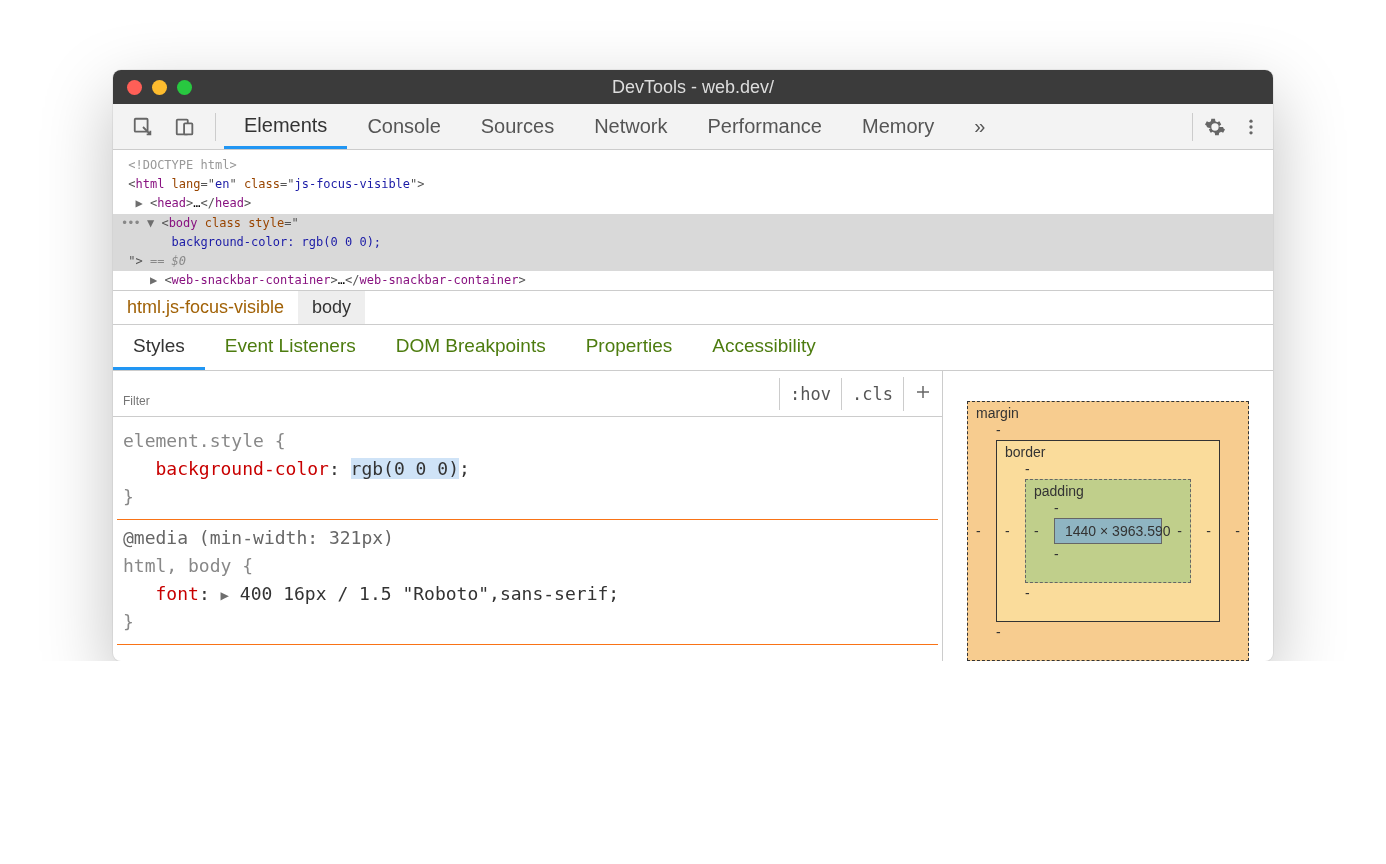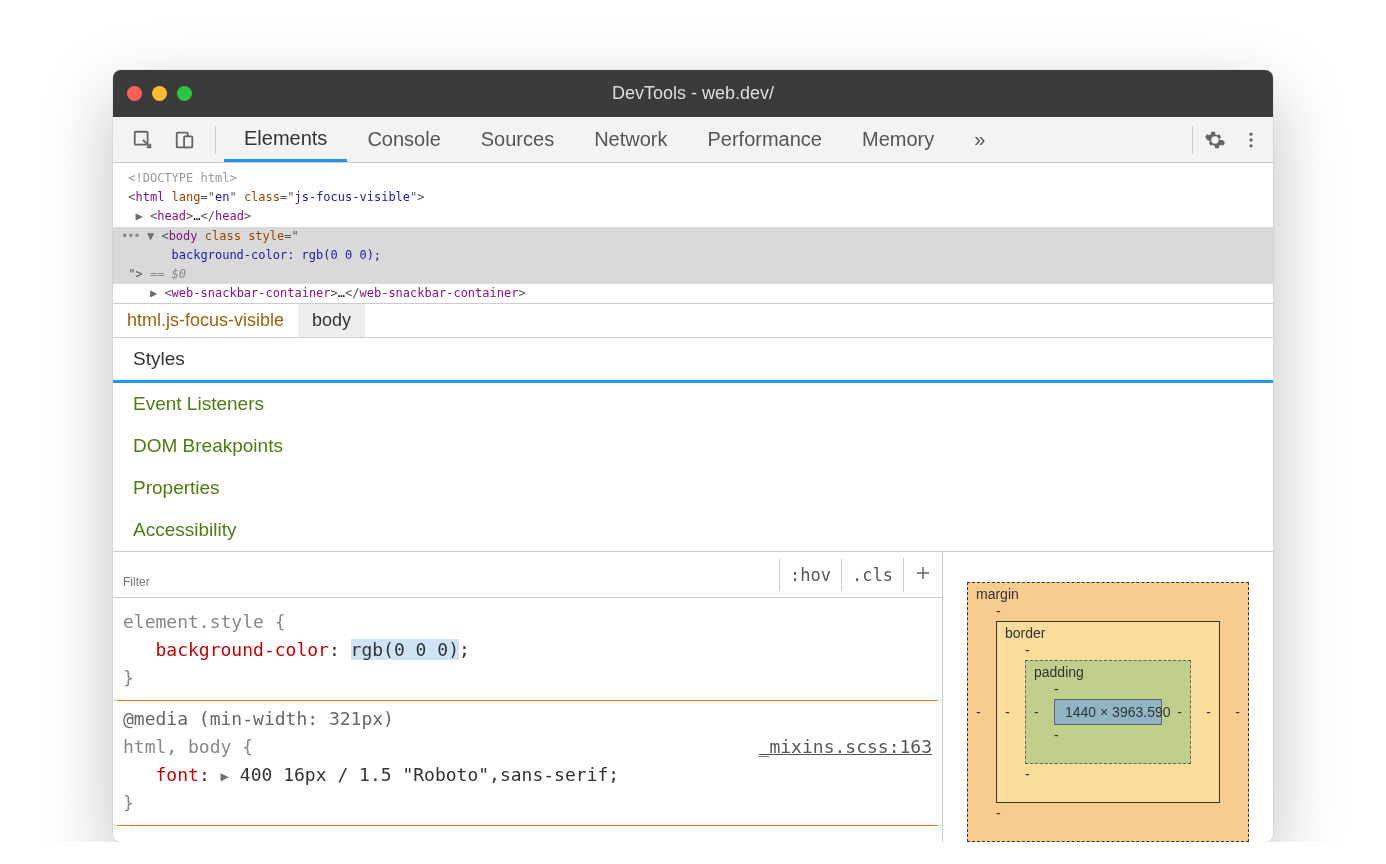--- a/index.html
+++ b/index.html
@@ -12,21 +12,21 @@
 }
 .window {
   width: 1160px;
   background: #fff;
   border-radius: 8px;
   box-shadow: 0 25px 70px rgba(0,0,0,0.25), 0 0 0 1px rgba(0,0,0,0.05);
   overflow: hidden;
 }
 .titlebar {
   background: #3b3b3b;
-  height: 47px;
+  height: 34px;
   display: flex;
   align-items: center;
   padding: 0 14px;
   position: relative;
 }
 .traffic { display: flex; gap: 10px; }
 .dot { width: 15px; height: 15px; border-radius: 50%; }
 .dot.red { background: #ff5f57; }
 .dot.yellow { background: #febc2e; }
 .dot.green { background: #28c840; }
@@ -53,21 +53,21 @@
 .c-tag { color: #881280; }
 .c-attr { color: #994500; }
 .c-attrval { color: #1a1aa6; }
 .c-punct { color: #555; }
 .c-eqzero { color: #888; font-style: italic; }
 .triangle { color:#6e6e6e; display:inline-block; }
 .dots { color:#888; letter-spacing:-1px; }
 .breadcrumb { display:flex; border-top:1px solid #ccc; border-bottom:1px solid #ccc; background:#fff; font-size:18px; }
 .crumb { padding:6px 14px; color:#a16207; cursor:pointer; }
 .crumb.active { background:#eee; color:#333; }
-.subtabs { display:flex; border-bottom:1px solid #ccc; background:#fff;flex-direction:column; }
+.subtabs { display:flex; border-bottom:1px solid #ccc; background:#fff; }
 .subtab { padding:10px 20px; font-size:19px; color:#4d7c0f; cursor:pointer; }
 .subtab.active { color:#333; border-bottom:3px solid #2196f3; }
 .styles-container { display:flex; }
 .styles-left { flex:1; border-right:1px solid #ccc; }
 .filter-row { display:flex; border-bottom:1px solid #ccc; }
 .filter-input { flex:1; border:none; outline:none; font-size:12px; padding:8px 10px; color:#15803d; font-family:inherit;margin-top:15px; }
 .filter-tools { display:flex; align-items:center; font-family: Menlo, monospace; font-size:17px; color:#555; }
 .filter-tool { padding:6px 10px; border-left:1px solid #ccc; cursor:pointer; }
 .styles-rules { font-family: Menlo, Consolas, monospace; font-size:18px; line-height:1.55; padding:6px 4px; }
 .rule-block { border-bottom:1px solid #f97316; padding:4px 6px 8px 6px; }
@@ -190,21 +190,21 @@
         </div>
       </div>
       <div class="styles-rules">
         <div class="rule-block">
           <div><span class="sel-gray">element.style {</span></div>
           <div>&nbsp;&nbsp;&nbsp;<span class="prop-name">background-color</span><span class="prop-val">: </span><span class="prop-val hl">rgb(0 0 0)</span><span class="prop-val">;</span></div>
           <div><span class="sel-gray">}</span></div>
         </div>
         <div class="rule-block">
           <div class="media">@media (min-width: 321px)</div>
-          <div><span class="sel-gray">html, body {</span><span class="src-link">_mixins.scss:163</span></div>
+          <div><span class="sel-gray">html, body {</span></div>
           <div>&nbsp;&nbsp;&nbsp;<span class="prop-name">font</span><span class="prop-val">: </span><span class="tri-sm">▶</span> <span class="prop-val">400 16px / 1.5 "Roboto",sans-serif</span><span class="prop-val">;</span></div>
           <div><span class="sel-gray">}</span></div>
         </div>
       </div>
     </div>
 
     <div class="boxmodel-wrap">
       <div class="bm">
         <div class="bm-layer bm-margin">
           <span class="bm-label">margin</span>

